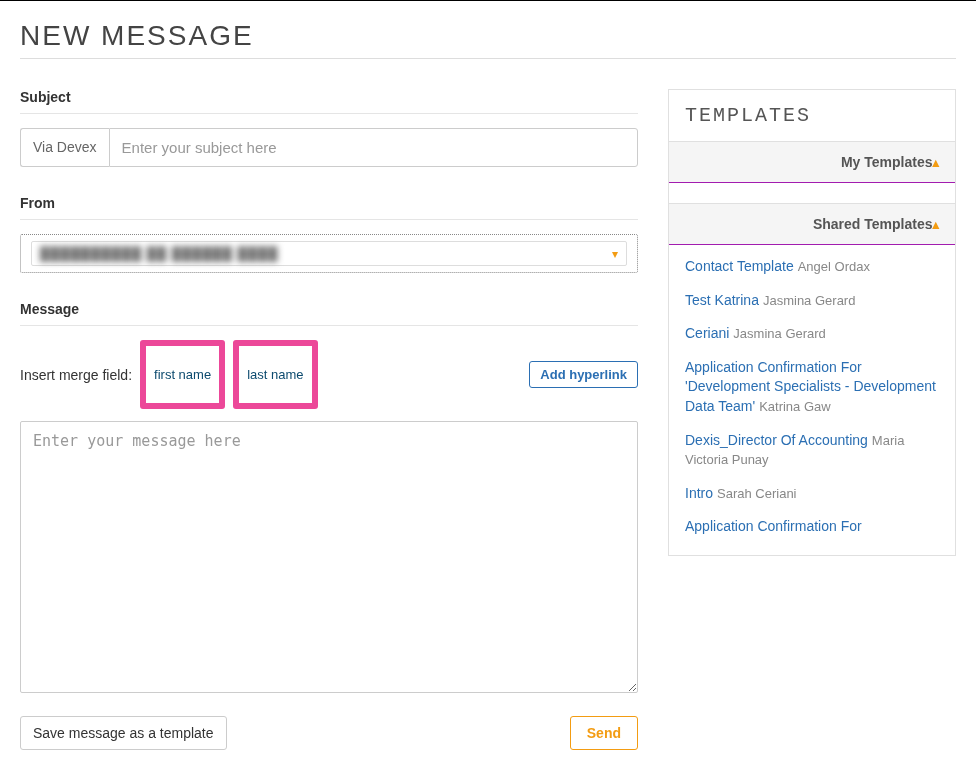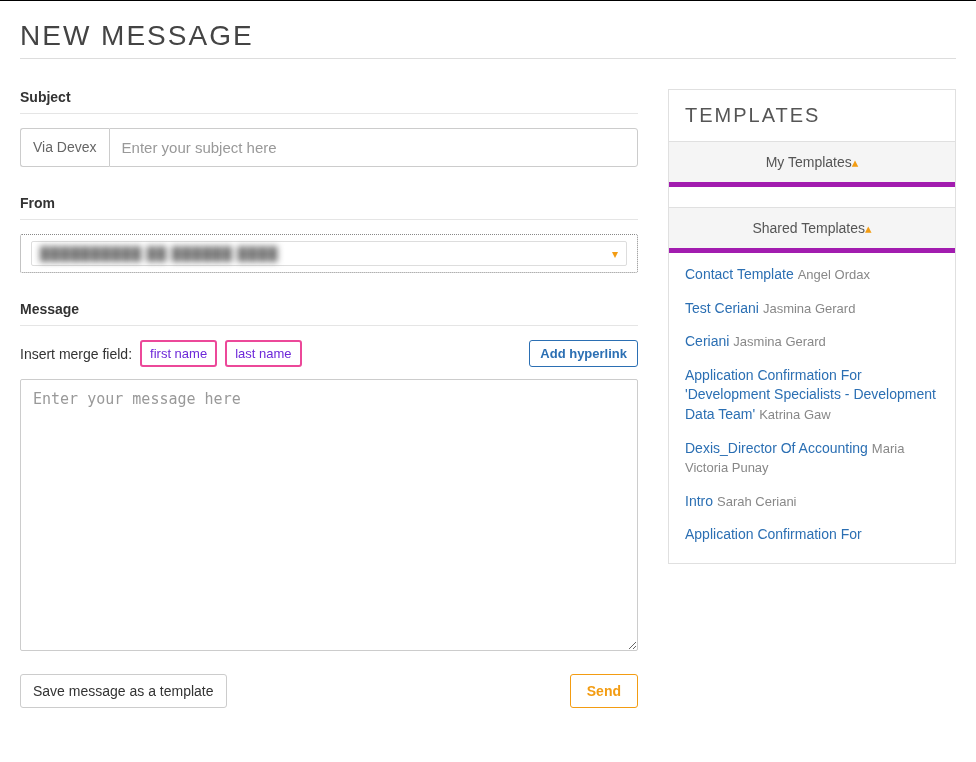--- a/index.html
+++ b/index.html
@@ -75,22 +75,22 @@
     border:1px solid #ddd; border-radius:2px;
     padding:4px 8px;
     background:#fff;
   }
   .from-blur { filter: blur(3px); color:#777; font-size:13px; letter-spacing:1px; }
   .chevron-down { color:#f39c12; font-size:12px; }
 
   .merge-row { display:flex; align-items:center; justify-content:space-between; margin: 10px 0 12px 0; }
   .merge-left { display:flex; align-items:center; gap:8px; font-size:14px; }
   .merge-btn {
-    border:2px solid #ec4899; color:#6d28d9; background:#fff;
-    border-radius:3px; padding:4px 8px; font-size:13px; cursor:pointer;
+    border:6px solid #ec4899; color:#0c4a6e; background:#fff;
+    border-radius:3px; padding:21px 8px; font-size:13px; cursor:pointer;
   }
   .hyperlink-btn {
     border:1px solid #2b6fb3; color:#2b6fb3; background:#fff;
     border-radius:3px; padding:5px 10px; font-size:13px; font-weight:bold; cursor:pointer;
   }
 
   .msg-textarea {
     width:100%; height:272px;
     border:1px solid #ccc; border-radius:2px;
     padding:10px 12px; font-size:15px; color:#333;
@@ -105,29 +105,29 @@
     border-radius:3px; padding:8px 12px; font-size:14px; cursor:pointer;
   }
   .send-btn {
     border:1px solid #f39c12; background:#fff; color:#f39c12;
     border-radius:3px; padding:8px 16px; font-size:14px; font-weight:bold; cursor:pointer;
   }
 
   .panel { border:1px solid #e0e0e0; background:#fff; }
   .panel-title {
     padding:14px 16px;
-    font-family: Liberation Sans, sans-serif;
+    font-family: Liberation Mono, monospace;
     font-size:20px; letter-spacing:2px; color:#555;
     text-transform: uppercase; font-stretch: condensed;
     border-bottom:1px solid #e0e0e0;
   }
   .accordion-header {
-    display:flex; justify-content:center; align-items:center;
-    padding:12px 16px; background:#f5f5f5; border-bottom:5px solid #a21caf;
-    font-weight:normal; color:#555; cursor:pointer;
+    display:flex; justify-content:flex-end; align-items:center;
+    padding:12px 16px; background:#f5f5f5; border-bottom:1px solid #a21caf;
+    font-weight:bold; color:#555; cursor:pointer;
   }
   .accordion-header.shared { border-top:1px solid #e0e0e0; }
   .chev-up { color:#f39c12; font-size:13px; }
   .template-list { padding: 12px 16px 4px 16px; max-height: 320px; overflow:hidden; }
   .template-item { margin-bottom: 14px; font-size:14px; line-height:1.4; }
   .template-item a { color:#2b6fb3; text-decoration:none; cursor:pointer; }
   .template-item .author { color:#888; font-size:13px; margin-left:4px; }
 </style>
 </head>
 <body>
@@ -194,21 +194,21 @@
         <div class="accordion-header shared" style="margin-top:20px">
           <span>Shared Templates</span>
           <span class="chev-up">▴</span>
         </div>
 
         <div class="template-list">
           <div class="template-item">
             <a>Contact Template</a><span class="author">Angel Ordax</span>
           </div>
           <div class="template-item">
-            <a>Test Ceriani</a><span class="author">Jasmina Gerard</span>
+            <a>Test Katrina</a><span class="author">Jasmina Gerard</span>
           </div>
           <div class="template-item">
             <a>Ceriani</a><span class="author">Jasmina Gerard</span>
           </div>
           <div class="template-item">
             <a>Application Confirmation For 'Development Specialists - Development Data Team'</a><span class="author">Katrina Gaw</span>
           </div>
           <div class="template-item">
             <a>Dexis_Director Of Accounting</a><span class="author">Maria Victoria Punay</span>
           </div>

